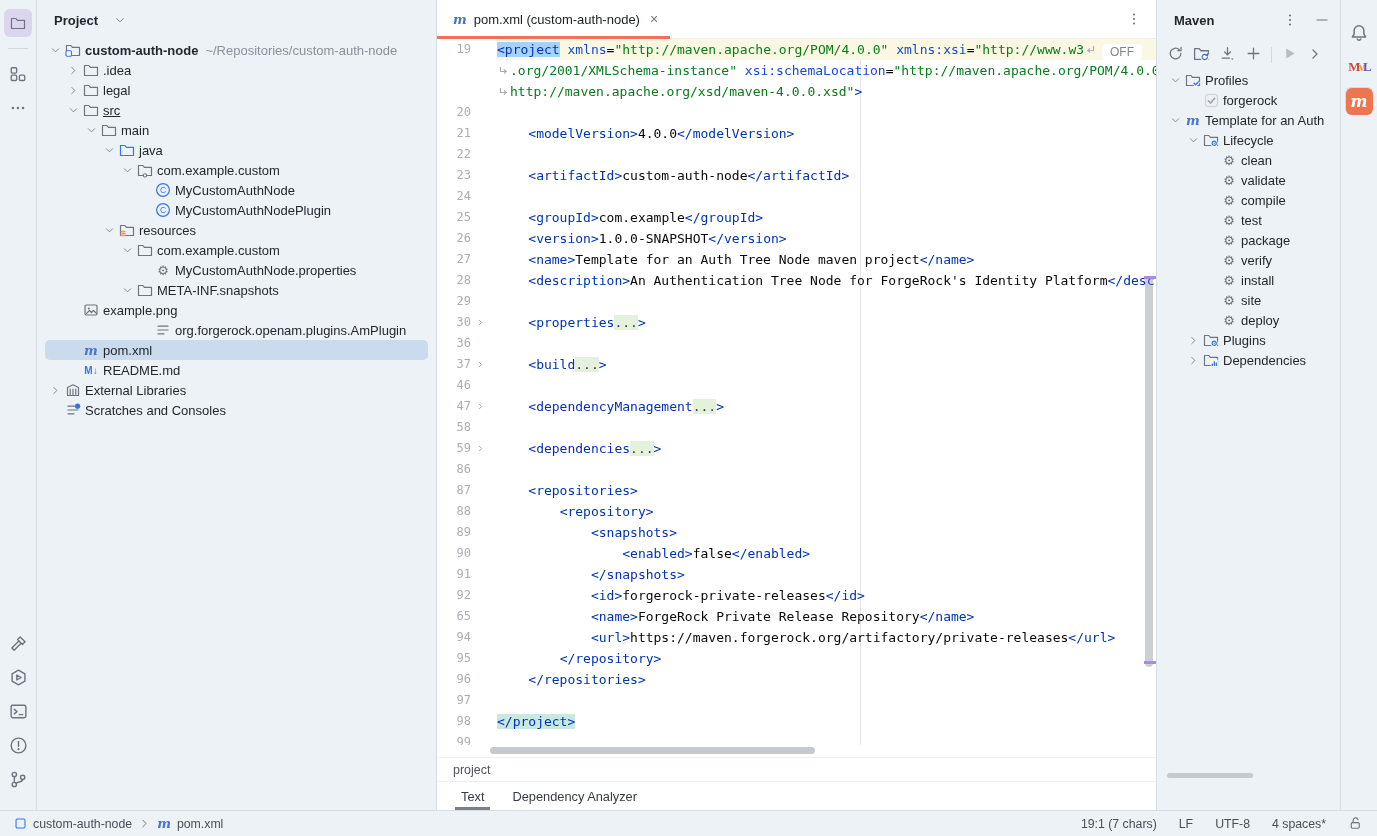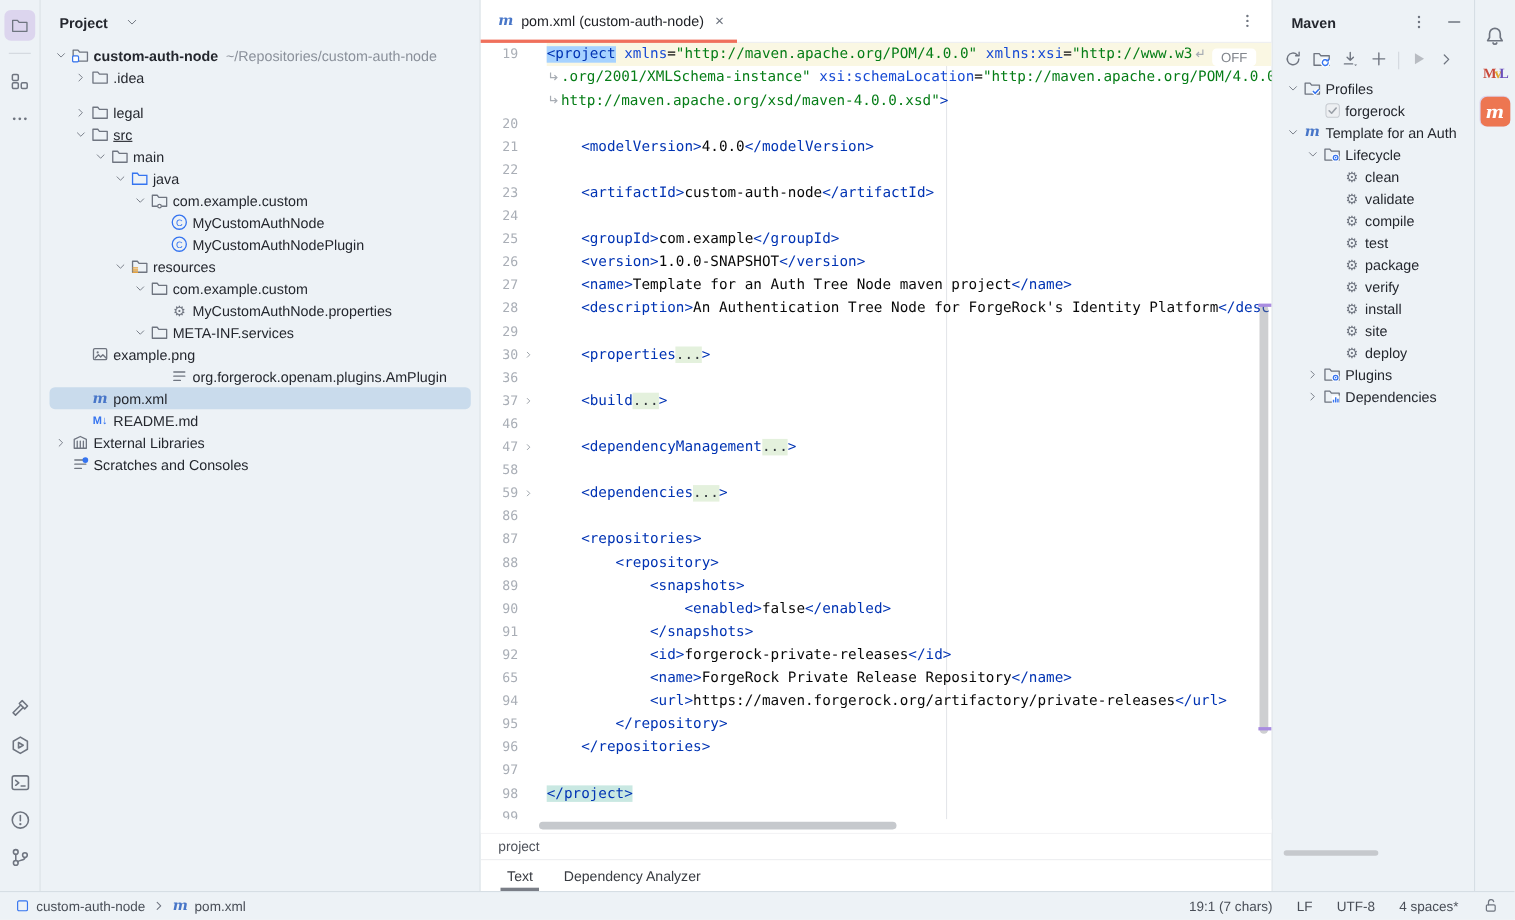--- a/index.html
+++ b/index.html
@@ -208,21 +208,21 @@
             </span>
             <span class="ticon">
               <span class="ic">
                 <svg width="16" height="16" viewBox="0 0 16 16">
                   <path d="M1.5 3.5h4.4l1.5 1.9h7.1v8.1H1.5z" fill="none" stroke="#6F7580" stroke-width="1.2" stroke-linecap="round" stroke-linejoin="round"></path>
                 </svg>
               </span>
             </span>
             <span class="tlabel">.idea</span>
           </div>
-          <div class="trow" style="padding-left: 20px; margin-top: 12px;">
+          <div class="trow" style="padding-left: 20px;">
             <span class="chev">
               <svg width="11" height="11" viewBox="0 0 16 16">
                 <path d="M5.5 3.5L10 8l-4.5 4.5" fill="none" stroke="#6F7580" stroke-width="1.2" stroke-linecap="round" stroke-linejoin="round"></path>
               </svg>
             </span>
             <span class="ticon">
               <span class="ic">
                 <svg width="16" height="16" viewBox="0 0 16 16">
                   <path d="M1.5 3.5h4.4l1.5 1.9h7.1v8.1H1.5z" fill="none" stroke="#6F7580" stroke-width="1.2" stroke-linecap="round" stroke-linejoin="round"></path>
                 </svg>
@@ -361,21 +361,21 @@
                 <path d="M3.5 5.5L8 10l4.5-4.5" fill="none" stroke="#6F7580" stroke-width="1.2" stroke-linecap="round" stroke-linejoin="round"></path>
               </svg>
             </span>
             <span class="ticon">
               <span class="ic">
                 <svg width="16" height="16" viewBox="0 0 16 16">
                   <path d="M1.5 3.5h4.4l1.5 1.9h7.1v8.1H1.5z" fill="none" stroke="#6F7580" stroke-width="1.2" stroke-linecap="round" stroke-linejoin="round"></path>
                 </svg>
               </span>
             </span>
-            <span class="tlabel">META-INF.services</span>
+            <span class="tlabel">META-INF.snapshots</span>
           </div>
           <div class="trow" style="padding-left: 20px;">
             <span class="chev"></span>
             <span class="ticon">
               <span class="ic">
                 <svg width="16" height="16" viewBox="0 0 16 16">
                   <rect x="2" y="3" width="12" height="10" rx="1.2" fill="none" stroke="#6F7580" stroke-width="1.2" stroke-linecap="round" stroke-linejoin="round"></rect>
                   <circle cx="5.8" cy="6.4" r="1" fill="#6F7580"></circle>
                   <path d="M3.6 11.4l2.9-2.9 2 2 2-2 2.9 2.9" fill="none" stroke="#6F7580" stroke-width="1.2" stroke-linecap="round" stroke-linejoin="round"></path>
                 </svg>

